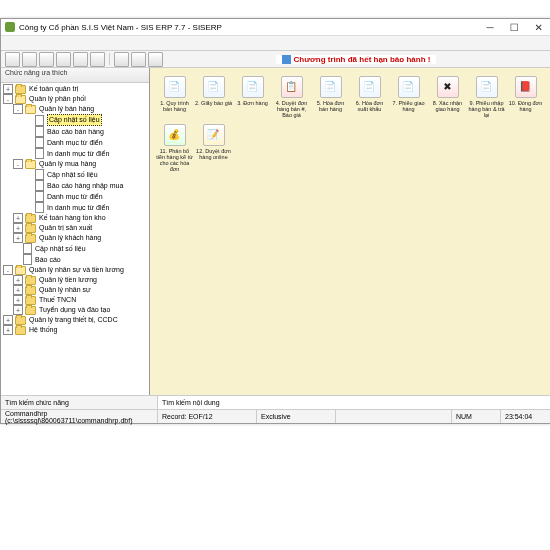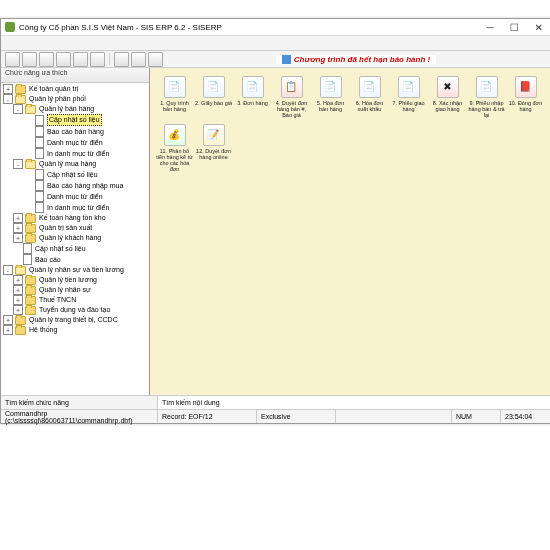--- a/index.html
+++ b/index.html
@@ -9,21 +9,21 @@
 .titlebar-text{flex:1}
 .win-controls{display:flex;gap:8px;font-size:10px;color:#333}
 .win-controls span{cursor:default;padding:0 4px}
 .win-controls .close{color:#333}
 .menubar{height:14px;background:#f4f4f4;border-bottom:1px solid #ccc;display:flex;align-items:center;padding:0 4px}
 .toolbar{height:16px;background:#f4f4f4;border-bottom:1px solid #ccc;display:flex;align-items:center;padding:0 4px;gap:2px}
 .tb-icon{width:13px;height:13px;display:inline-block;border:1px solid #aaa;border-radius:1px;background:linear-gradient(#fff,#e0e0e0)}
 .tb-sep{width:1px;height:12px;background:#ccc;margin:0 2px}
 .banner{background:#fff;padding:0 6px;font-size:8px;display:flex;align-items:center;gap:3px}
 .banner-icon{width:9px;height:9px;background:#4a90d9;display:inline-block}
-.banner-text{color:#c00;font-style:italic;font-weight:bold}
+.banner-text{color:#c00;font-weight:bold}
 .body{flex:1;display:flex;overflow:hidden}
 .sidebar{width:148px;background:#fff;border-right:1px solid #999;display:flex;flex-direction:column;overflow:hidden}
 .side-head{height:12px;background:linear-gradient(#f8f8f8,#e8e8e8);border-bottom:1px solid #ccc;font-size:7px;padding:1px 4px;color:#333}
 .tree{flex:1;overflow:auto;padding:1px 0;font-size:7px;line-height:10px}
 .tree-item{display:flex;align-items:center;padding:0 2px;white-space:nowrap;cursor:default}
 .expander{width:8px;height:8px;border:1px solid #888;display:inline-flex;align-items:center;justify-content:center;font-size:7px;line-height:1;margin-right:2px;background:#fff;color:#555}
 .expander.none{border:none;background:none}
 .folder-icon{width:9px;height:7px;background:#f7d774;border:1px solid #c9a83a;border-radius:1px;margin-right:3px;position:relative}
 .folder-icon.open{background:#ffe9a3}
 .folder-icon::before{content:"";position:absolute;top:-2px;left:0;width:4px;height:2px;background:#f7d774;border:1px solid #c9a83a;border-bottom:none}
@@ -54,21 +54,21 @@
 .statusbar .sp{flex:1}
 .statusbar .num{width:40px}
 .statusbar .time{width:42px;border-right:none}
 </style>
 </head>
 <body>
 
 <div class="window">
   <div class="titlebar">
     <span class="titlebar-icon"></span>
-    <span class="titlebar-text">Công ty Cổ phần S.I.S Việt Nam - SIS ERP 6.2 - SISERP</span>
+    <span class="titlebar-text">Công ty Cổ phần S.I.S Việt Nam - SIS ERP 7.7 - SISERP</span>
     <div class="win-controls">
       <span>─</span>
       <span>☐</span>
       <span class="close">✕</span>
     </div>
   </div>
   <div class="menubar"></div>
   <div class="toolbar">
     <span class="tb-icon"></span>
     <span class="tb-icon"></span>

